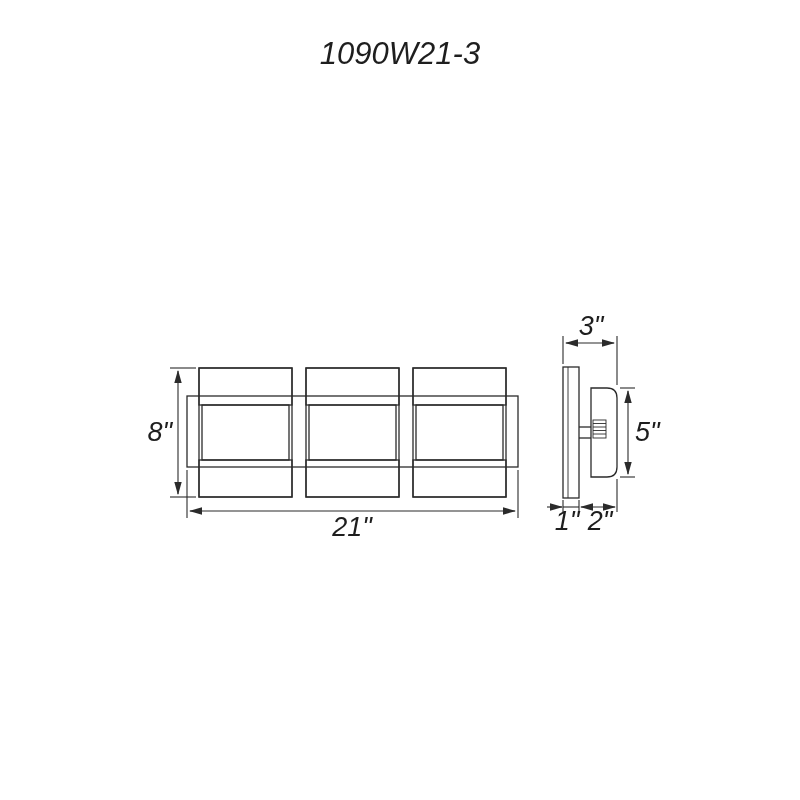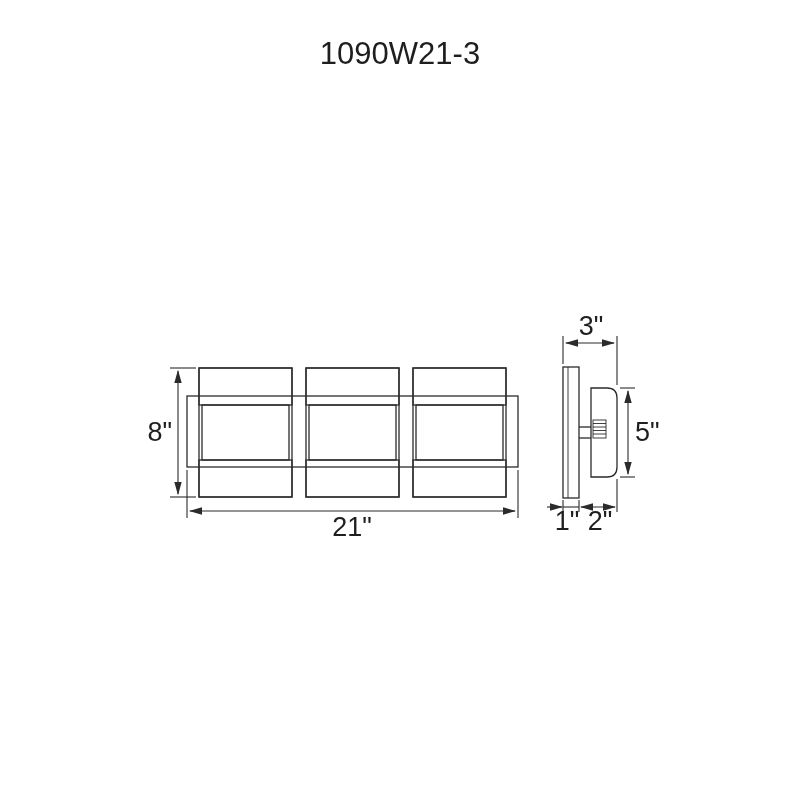--- a/index.html
+++ b/index.html
@@ -1,16 +1,16 @@
 <!DOCTYPE html>
 <html><head>
 <meta charset="utf-8">
 <style>
   html,body{margin:0;padding:0;background:#fff;}
-  .canvas{position:relative;width:800px;height:800px;background:#ffffff;overflow:hidden;}
+  .canvas{position:relative;width:800px;height:800px;background:#ffffff;overflow:hidden;font-style:italic;}
   svg{display:block;}
   text{font-family:"Liberation Sans", sans-serif;fill:#1e1e1e;}
   .title-text{font-size:31px;}
   .dim-text{font-size:27px;}
   .ln{stroke:#2b2b2b;stroke-width:1.3;fill:none;}
   .dimln{stroke:#2b2b2b;stroke-width:1.1;fill:none;}
   .thin{stroke:#2b2b2b;stroke-width:0.9;fill:none;}
   .whitefill{fill:#ffffff;}
 </style>
 </head>

